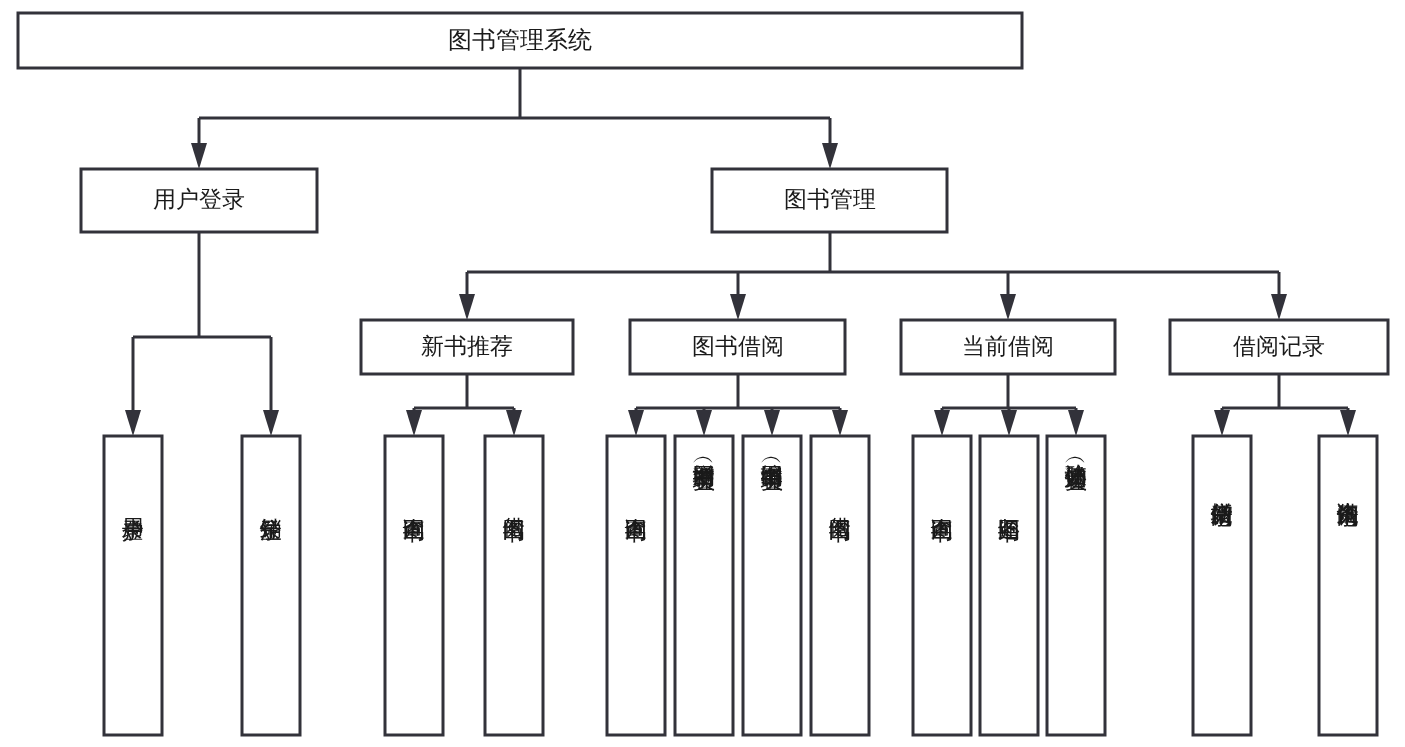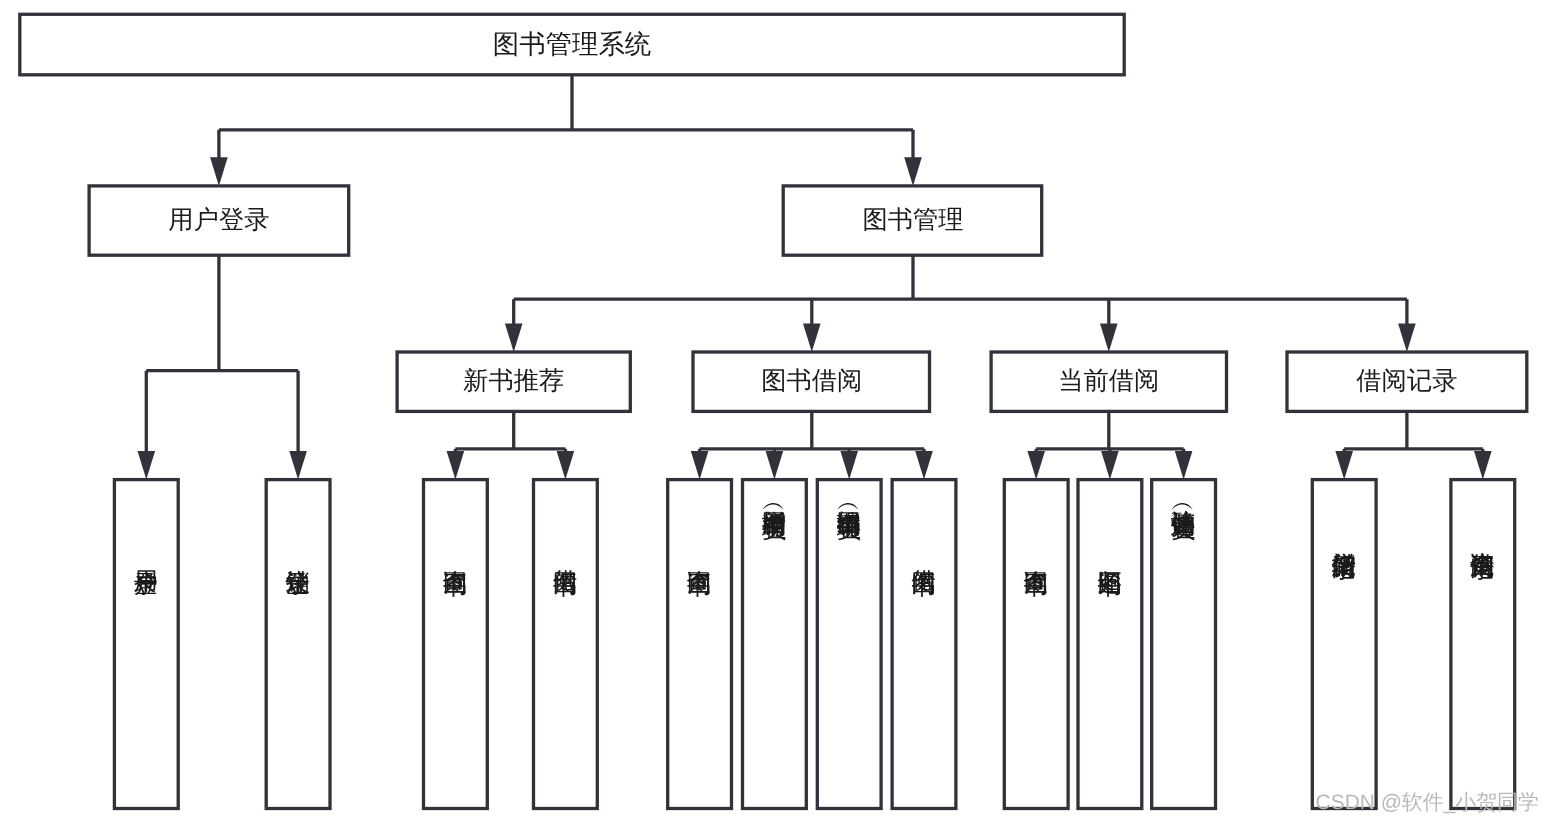--- a/index.html
+++ b/index.html
@@ -265,15 +265,14 @@
     <span class="vert-label">确认归还（管理员）</span>
   </div>
 
   <div class="vert-label-wrap" style="left:1193px; top:484px; width:58px; height:251px;">
     <span class="vert-label">新增借阅记录</span>
   </div>
   <div class="vert-label-wrap" style="left:1319px; top:484px; width:58px; height:251px;">
     <span class="vert-label">查询借阅记录</span>
   </div>
 
-  <div class="watermark">CSDN @软件_小贺同学</div>
 
 </div>
 
 </body></html>

